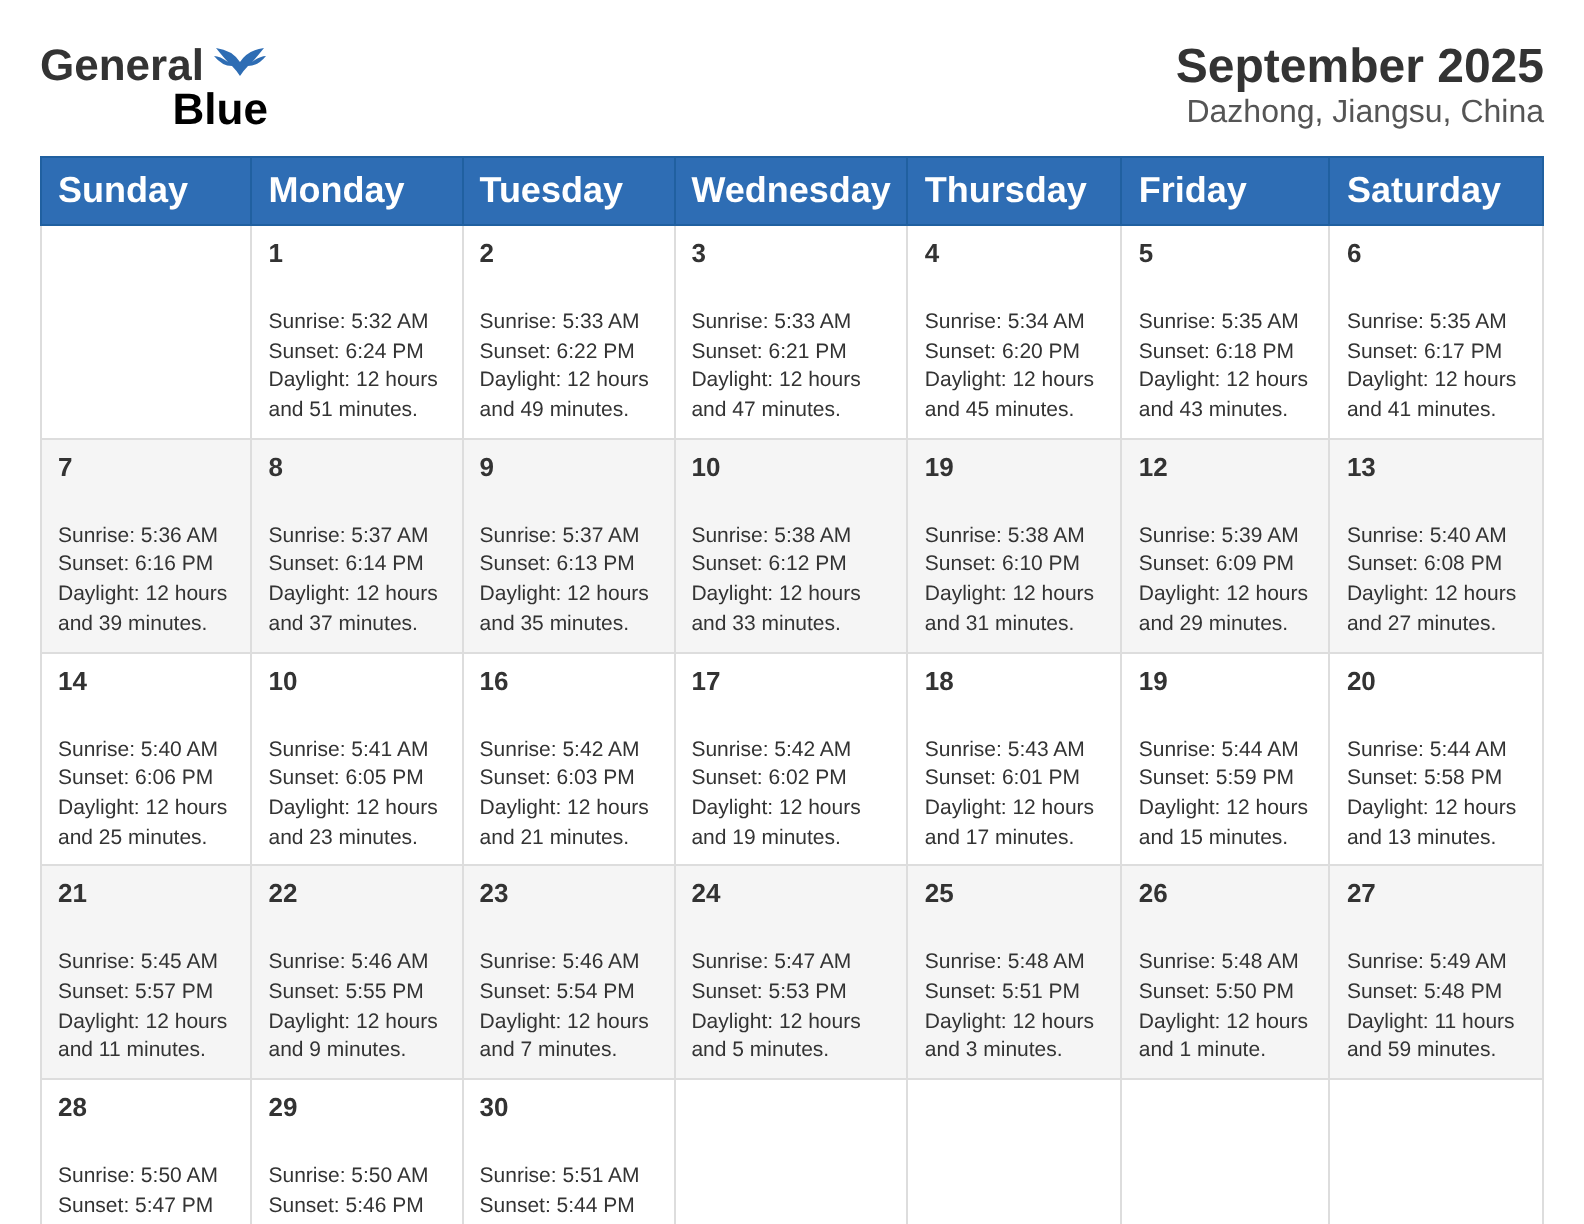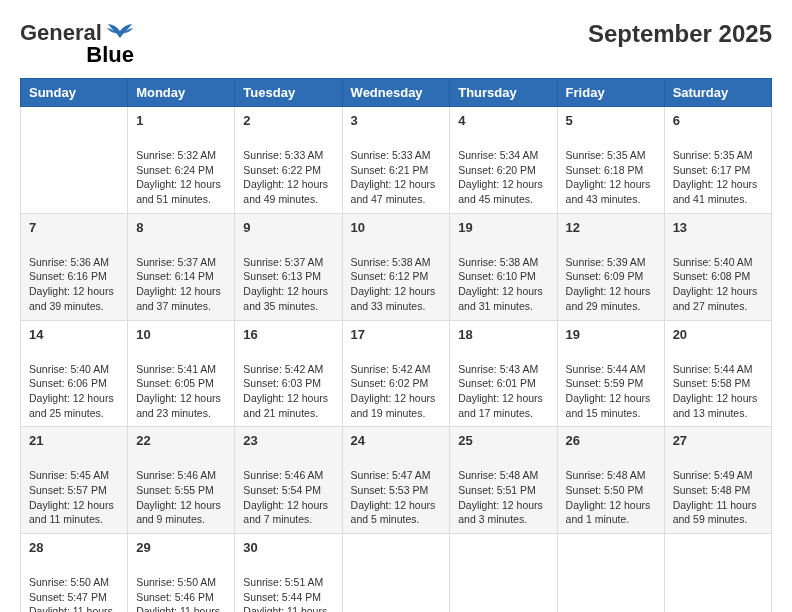--- a/index.html
+++ b/index.html
@@ -41,21 +41,21 @@
     .calendar {
       width: 100%;
       border-collapse: collapse;
       border: 1px solid #ccc;
     }
     .calendar th {
       background-color: #2e6db4;
       color: white;
       text-align: left;
       padding: 6px 8px;
-      font-size: 13px;
+      font-size: 18px;
       font-weight: bold;
       border: 1px solid #2060a0;
       margin-top: 12px;
     }
     .calendar td {
       vertical-align: top;
       padding: 6px 8px;
       border: 1px solid #ddd;
       width: 108px;
       min-height: 80px;
@@ -94,20 +94,21 @@
     <div class="logo-line">
       <span style="font-size:22px; font-weight:bold; color:#333;">General</span>
       <svg width="28" height="20" viewBox="0 0 28 20" style="margin-left:2px;">
         <path d="M14,8 Q18,2 26,1 Q22,6 20,8 Q24,5 27,5 Q23,10 18,10 Q16,12 14,15 Q12,12 10,10 Q5,10 1,5 Q4,5 8,8 Q6,6 2,1 Q10,2 14,8Z" fill="#2e6db4"></path>
       </svg>
     </div>
     <span style="font-size:22px; font-weight:bold; color:#000000; margin-top:-4px;">Blue</span>
   </div>
   <div class="title-area">
     <div class="month-title">September 2025</div>
+    <div class="location">Dazhong, Jiangsu, China</div>
   </div>
 </div>
 
 <table class="calendar">
   <thead>
     <tr>
       <th>Sunday</th>
       <th>Monday</th>
       <th>Tuesday</th>
       <th>Wednesday</th>

